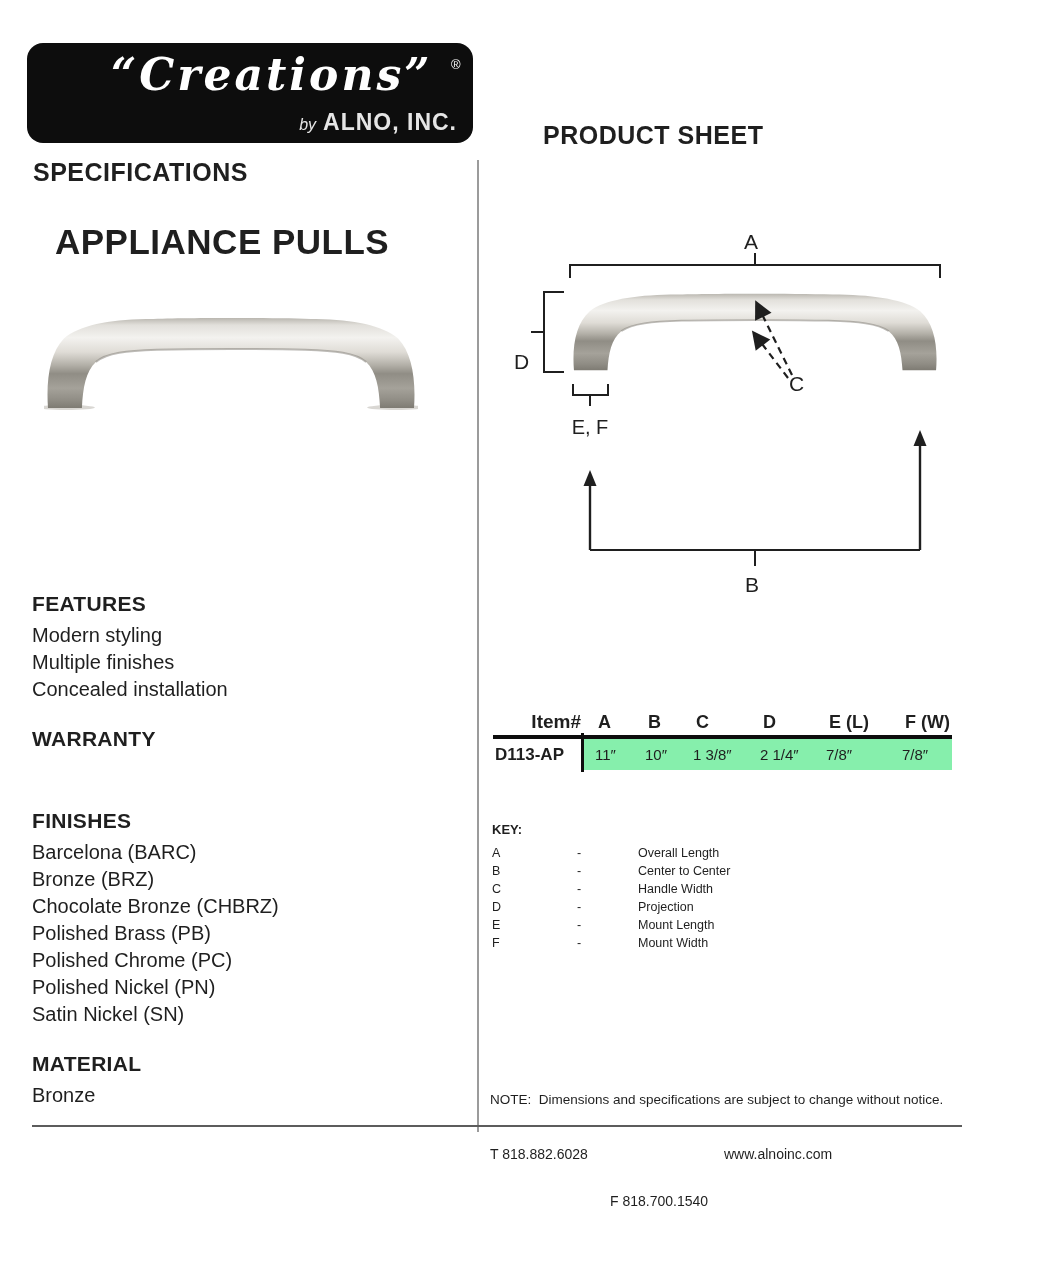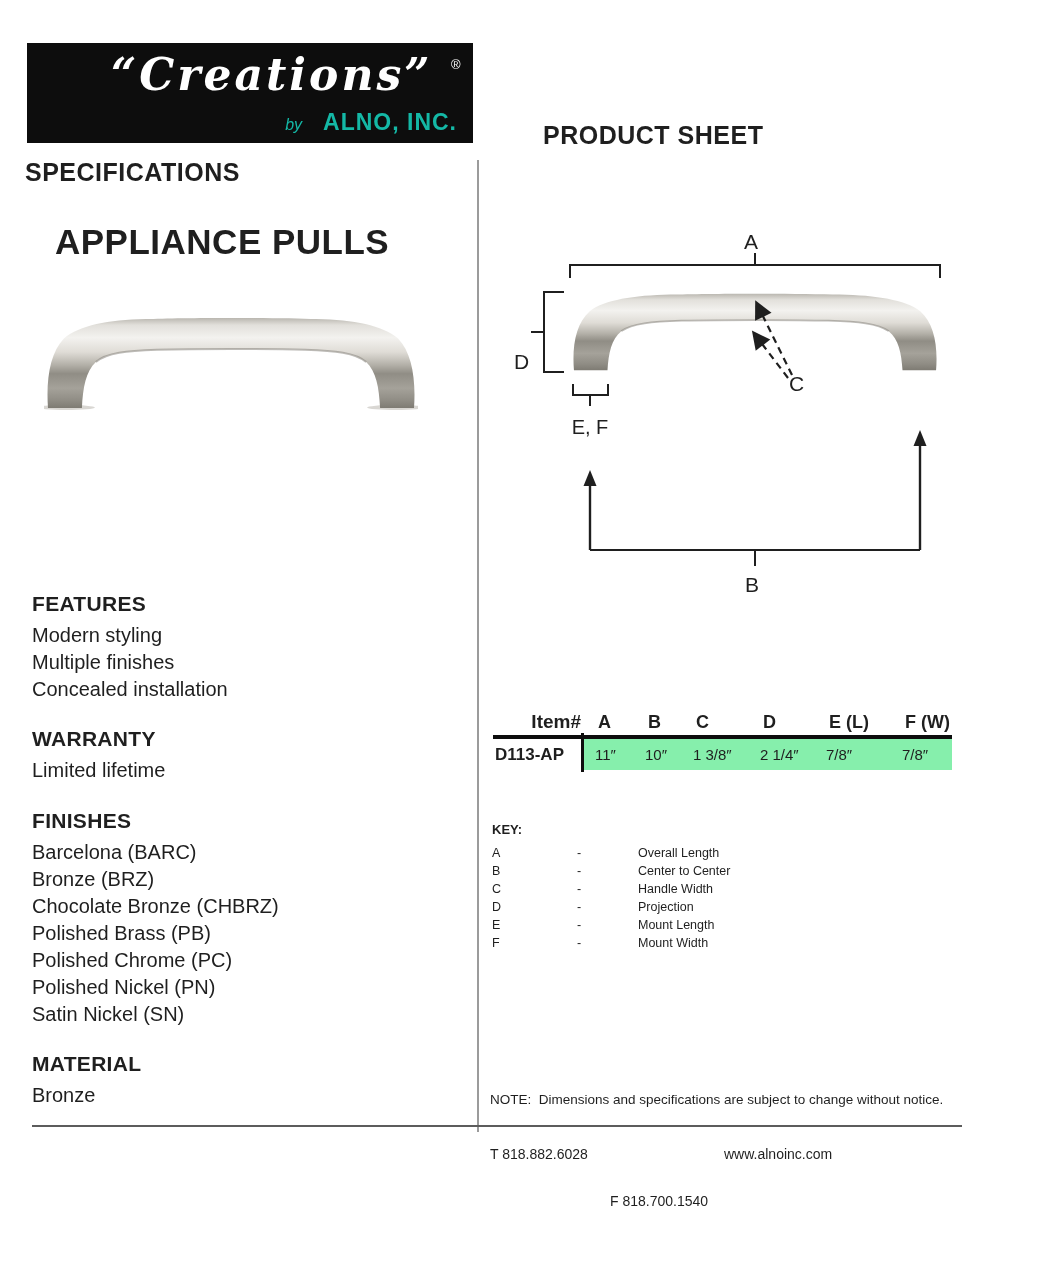--- a/index.html
+++ b/index.html
@@ -1,31 +1,31 @@
 <!DOCTYPE html>
 <html><head>
 <meta charset="utf-8">
 <style>
   html,body{margin:0;padding:0;background:#e8e8e8;}
   #page{position:relative;width:1040px;height:1280px;background:#ffffff;overflow:hidden;
         font-family:"Liberation Sans",sans-serif;color:#1f1f1f;}
   .abs{position:absolute;}
 
   
-  #logo-box{left:27px;top:43px;width:446px;height:100px;background:#0d0d0d;}
+  #logo-box{left:27px;top:43px;width:446px;height:100px;background:#0d0d0d;border-radius:16px;}
   #logo-brand{left:84px;top:6px;width:350px;color:#fff;
     font-family:"DejaVu Serif",serif;font-style:italic;font-weight:bold;
     font-size:44px;letter-spacing:3px;white-space:nowrap;}
   #logo-reg{left:424px;top:14px;color:#fff;font-size:13px;}
-  #logo-byline{right:16px;top:66px;color:#14b8a6;display:flex;align-items:baseline;gap:21px;}
+  #logo-byline{right:16px;top:66px;color:#e5e5e5;display:flex;align-items:baseline;gap:7px;}
   #logo-by{font-size:16px;font-style:italic;}
   #logo-company{font-size:23px;letter-spacing:1px;font-weight:bold;}
 
   
-  #spec-title{left:25px;top:158px;font-size:25px;font-weight:bold;letter-spacing:.5px;}
+  #spec-title{left:33px;top:158px;font-size:25px;font-weight:bold;letter-spacing:.5px;}
   #product-title{left:55px;top:222px;font-size:35px;font-weight:bold;letter-spacing:.5px;}
   .section{left:32px;width:420px;}
   .section h3{margin:0 0 6px 0;font-size:21px;font-weight:bold;letter-spacing:.3px;}
   .section .item{font-size:20px;line-height:27px;}
   #features{top:592px;} #warranty{top:727px;} #finishes{top:809px;} #material{top:1052px;}
 
   
   #v-divider{left:477px;top:160px;width:2px;height:972px;background:#9b9b9b;}
   #h-rule{left:32px;top:1125px;width:930px;height:2px;background:#5c5c5c;}
 
@@ -114,21 +114,20 @@
 
   <div id="features" class="abs section">
     <h3>FEATURES</h3>
     <div class="item">Modern styling</div>
     <div class="item">Multiple finishes</div>
     <div class="item">Concealed installation</div>
   </div>
 
   <div id="warranty" class="abs section">
     <h3>WARRANTY</h3>
-    <div class="item">Limited lifetime</div>
   </div>
 
   <div id="finishes" class="abs section">
     <h3>FINISHES</h3>
     <div class="item">Barcelona (BARC)</div>
     <div class="item">Bronze (BRZ)</div>
     <div class="item">Chocolate Bronze (CHBRZ)</div>
     <div class="item">Polished Brass (PB)</div>
     <div class="item">Polished Chrome (PC)</div>
     <div class="item">Polished Nickel (PN)</div>

